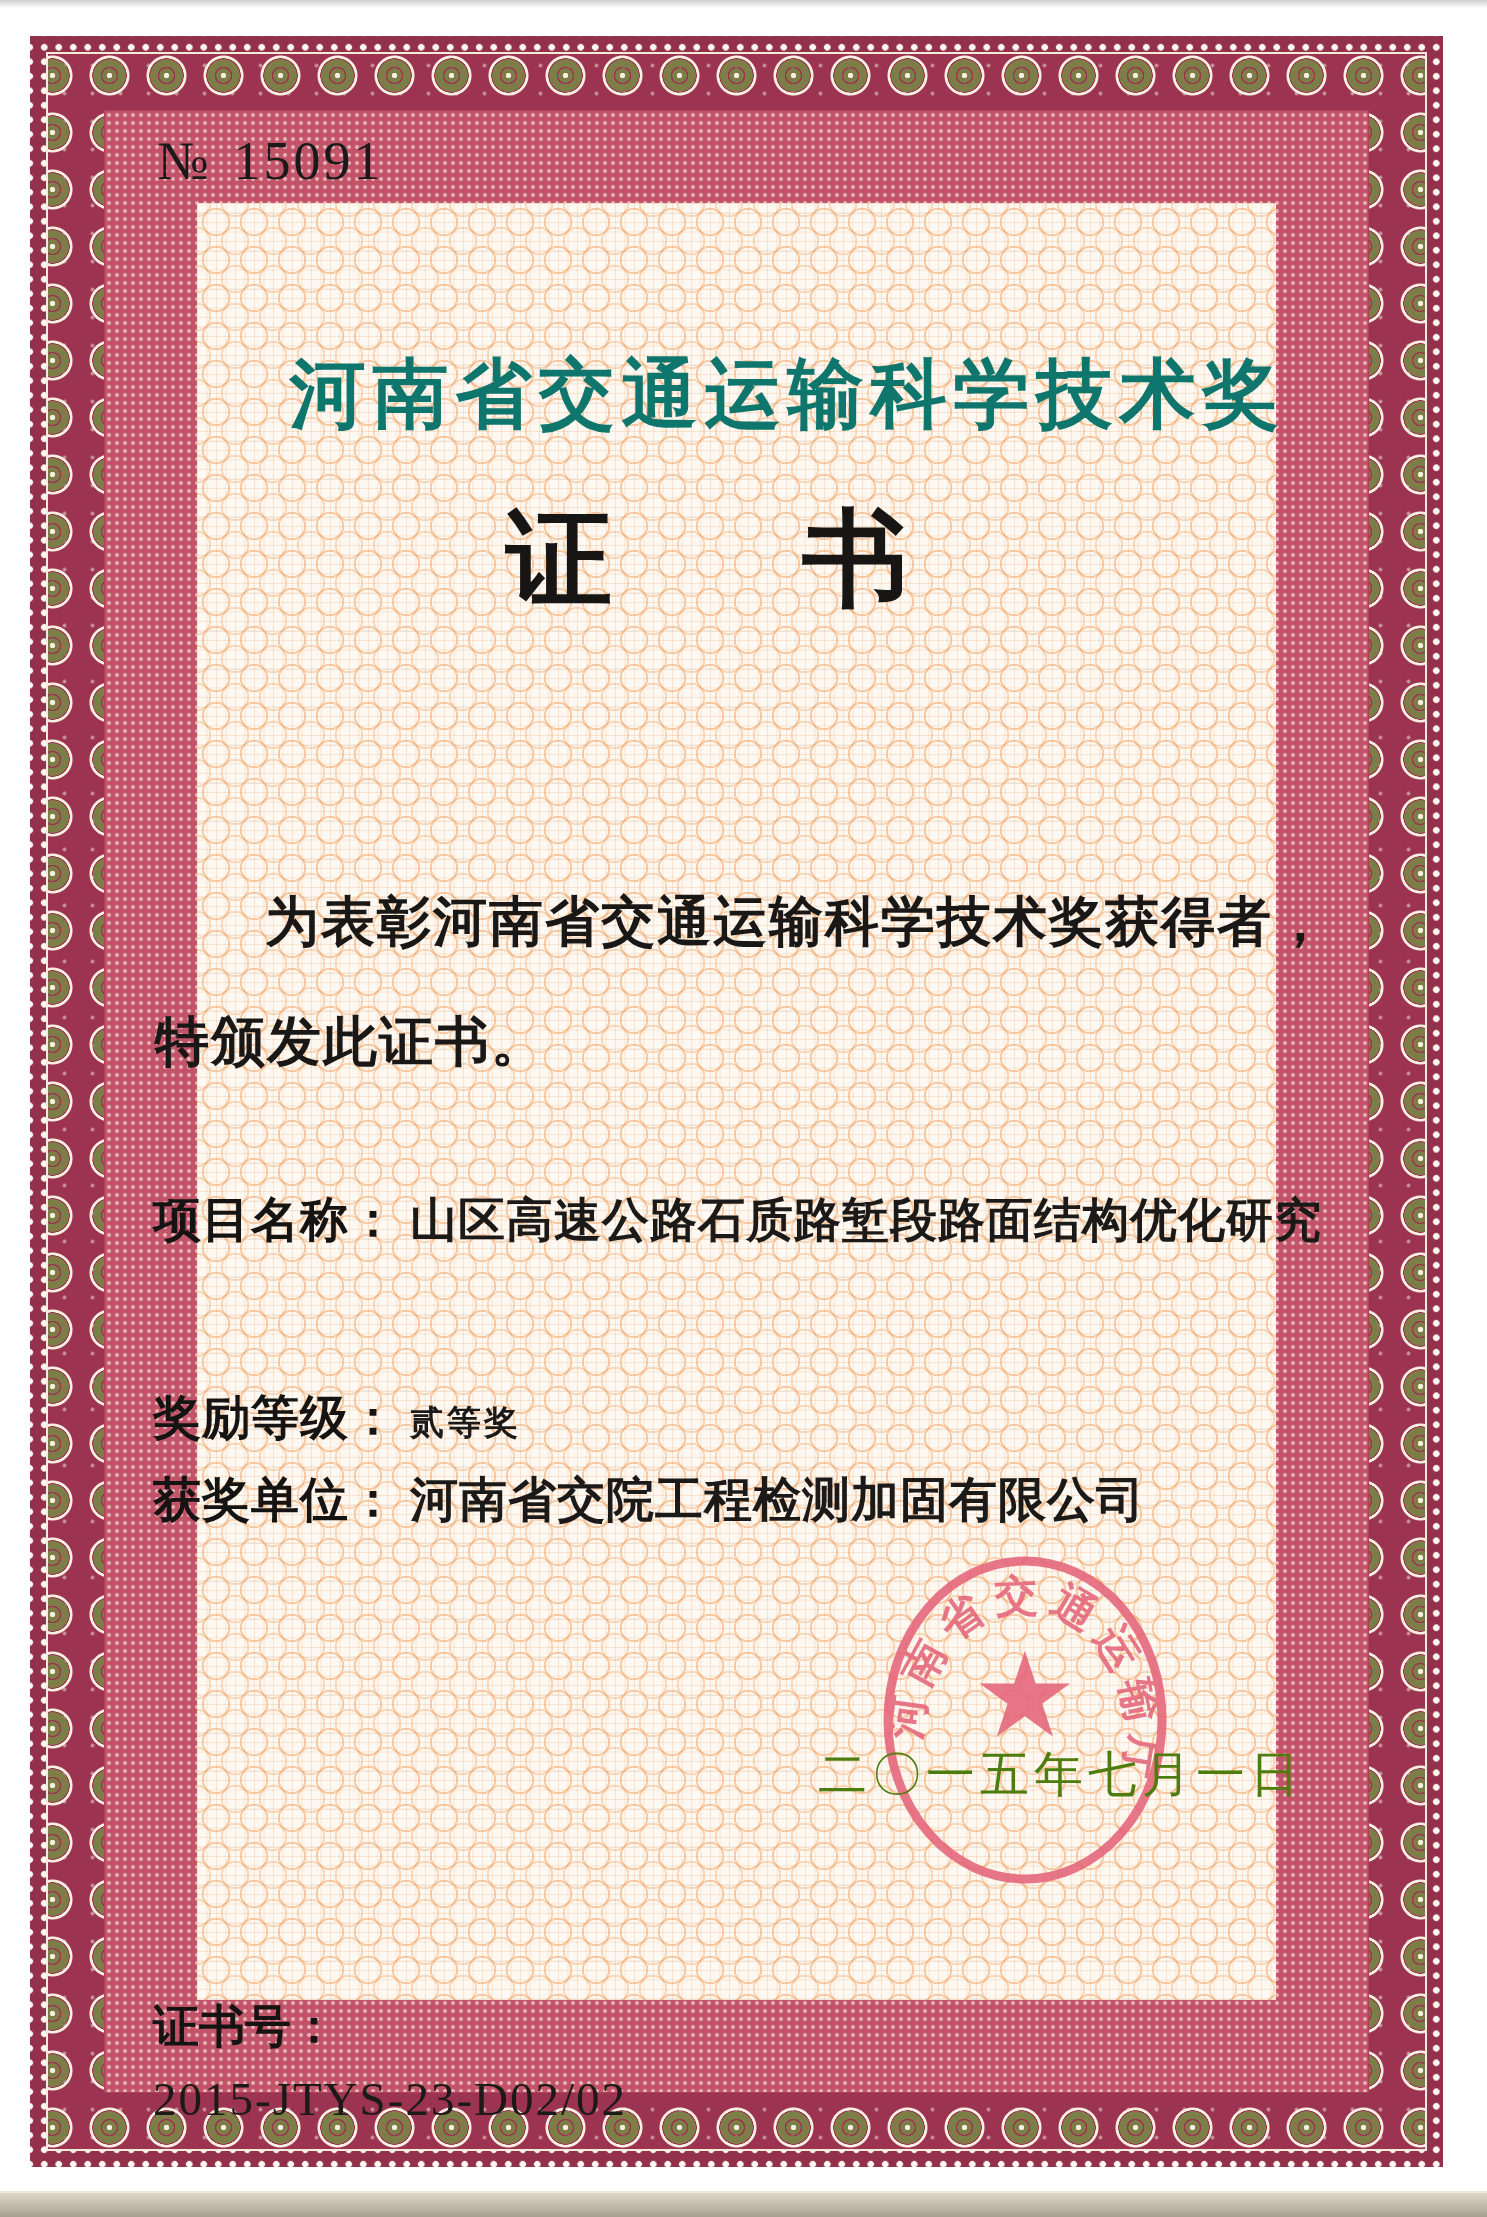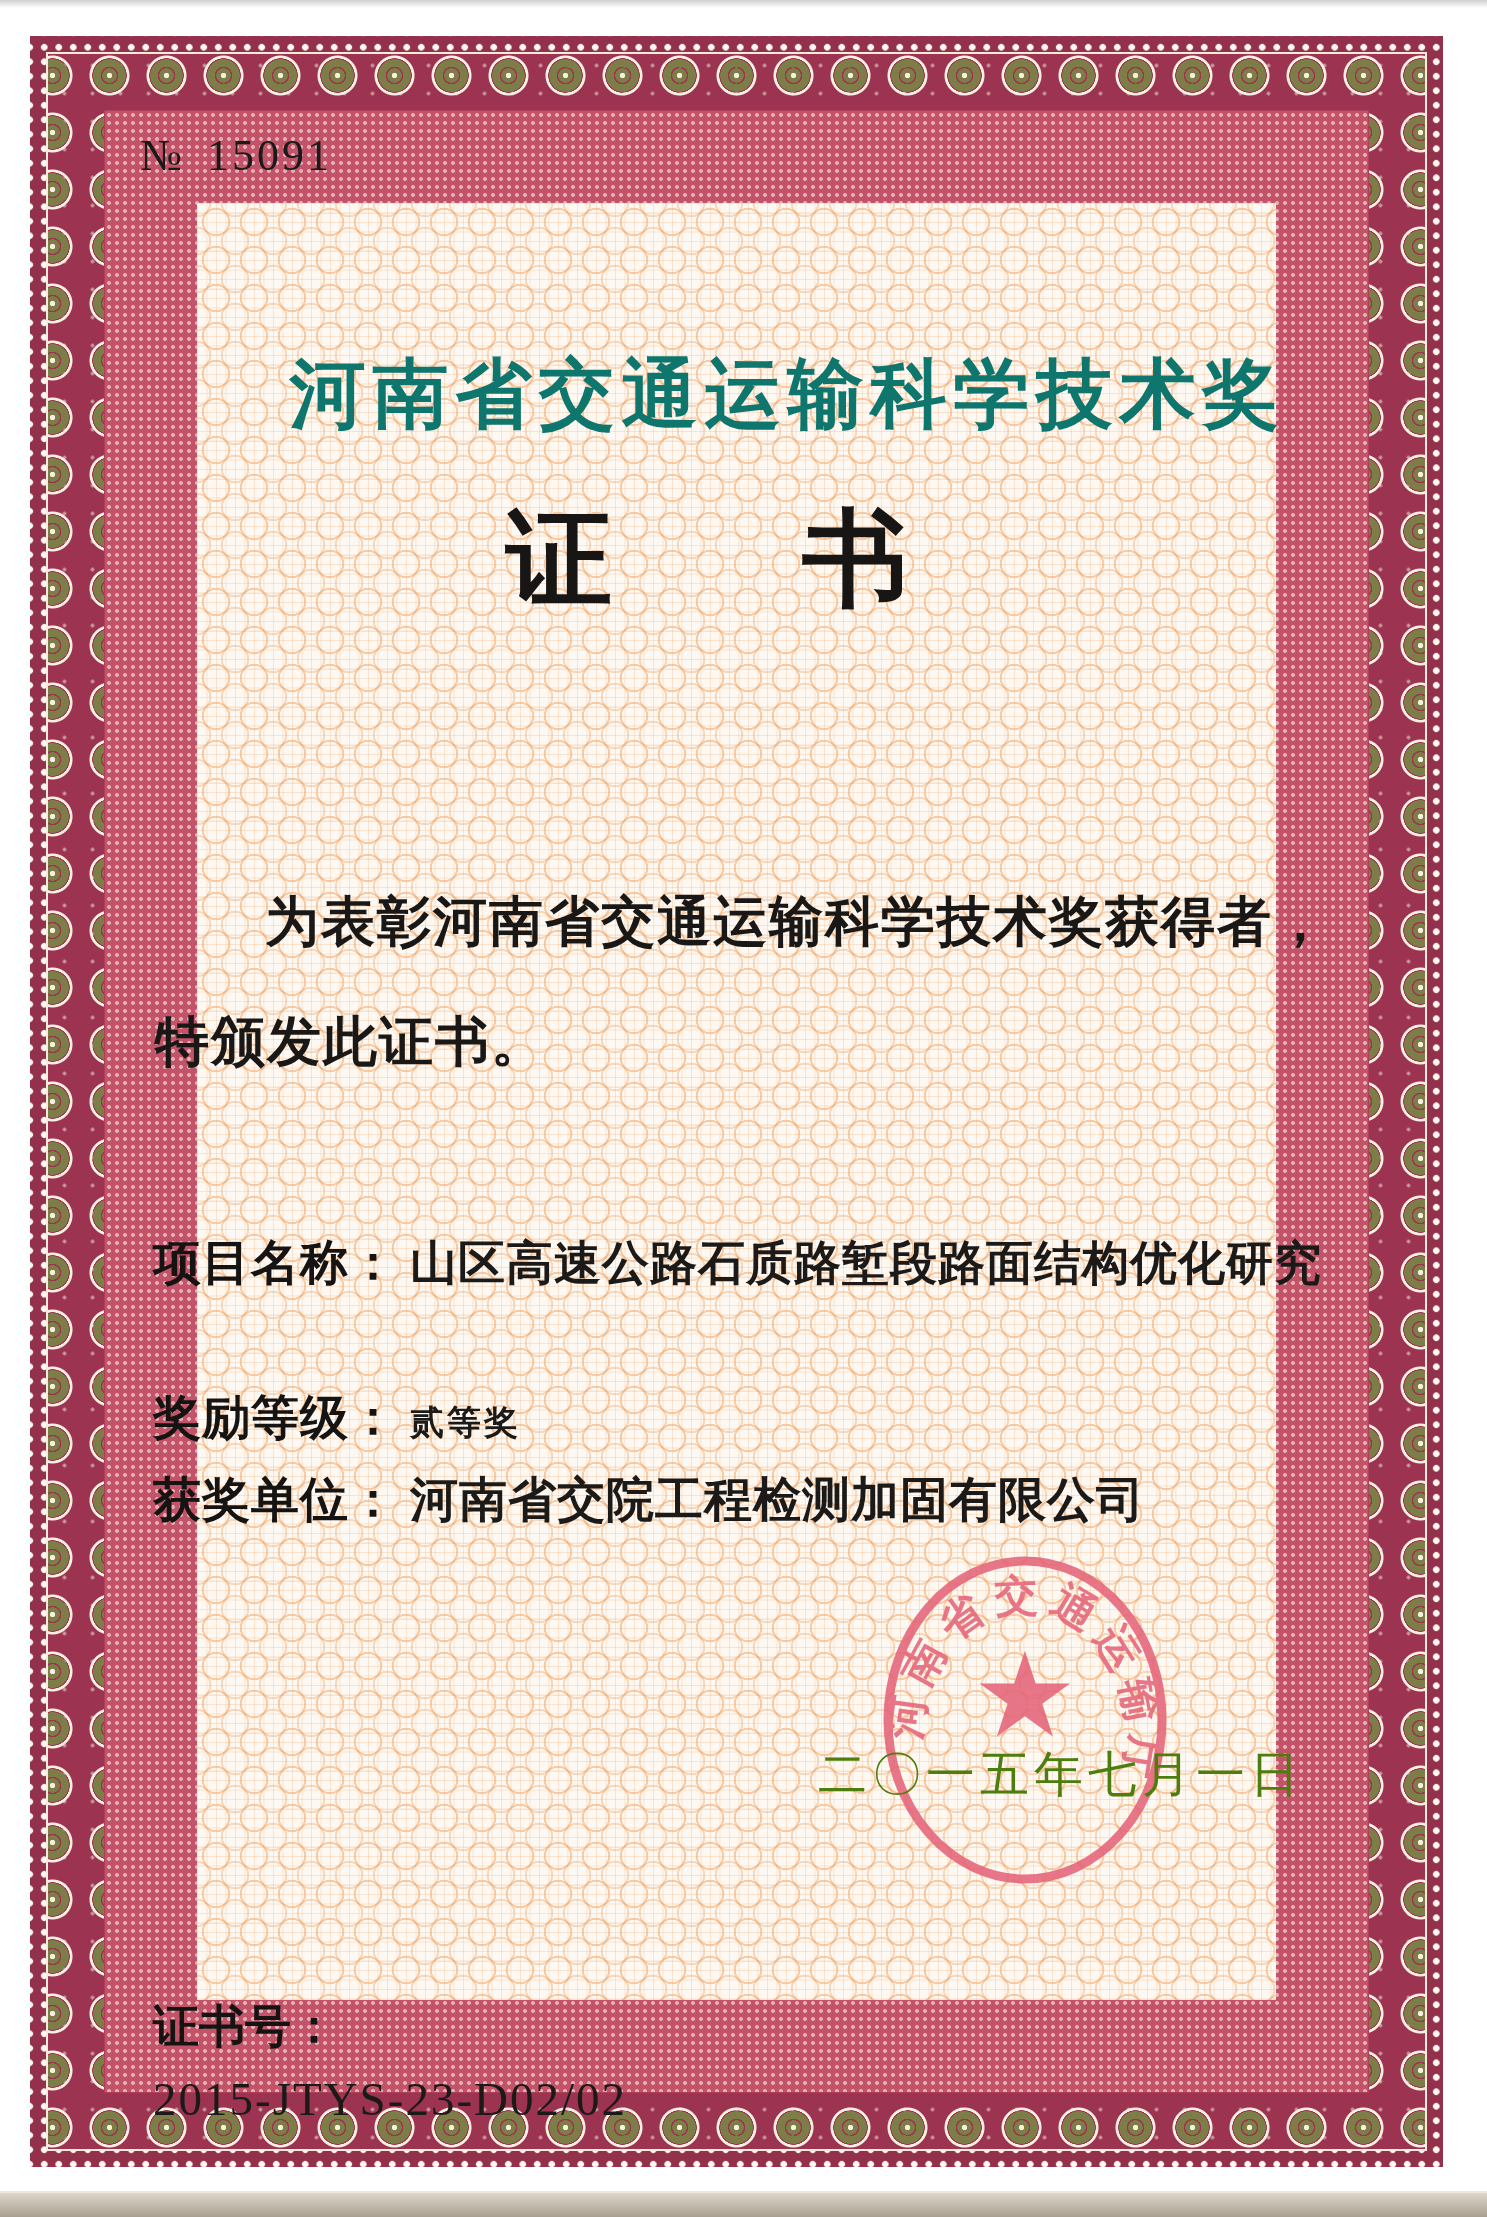--- a/index.html
+++ b/index.html
@@ -60,22 +60,22 @@
       radial-gradient(circle at center,rgba(0,0,0,0) 12px,rgba(242,166,104,.40) 12.5px 14px,rgba(0,0,0,0) 14.6px),
       linear-gradient(90deg,rgba(242,166,104,.26) 1px,rgba(0,0,0,0) 1px),
       linear-gradient(rgba(242,166,104,.26) 1px,rgba(0,0,0,0) 1px),
       linear-gradient(rgba(125,125,140,.10) 1px,rgba(0,0,0,0) 1px);
     background-size:38px 38px,38px 38px,9.5px 9.5px,9.5px 9.5px,100% 38px;
     background-position:0 0,19px 19px,0 0,0 0,0 10px;
   }
   
   .content{position:absolute;inset:0;z-index:3;color:var(--ink-black);}
   .serial{
-    position:absolute;left:140px;top:130px;
-    font-size:44px;letter-spacing:3px;color:#1a1a1a;
+    position:absolute;left:157px;top:130px;
+    font-size:54px;letter-spacing:3px;color:#1a1a1a;
     font-family:"Liberation Serif","DejaVu Serif",serif;
   }
   .serial .sp{margin-right:22px;}
   .title{
     position:absolute;left:0;top:344px;width:100%;text-align:center;
     font-size:76px;font-weight:700;letter-spacing:7px;padding-left:16px;
     font-family:"Liberation Serif","DejaVu Serif",serif;color:#0f766e;margin-left:36px;
   }
   .subtitle{
     position:absolute;left:0;top:488px;width:100%;text-align:center;
@@ -92,21 +92,21 @@
   }
   .field-row{position:absolute;left:153px;display:flex;align-items:baseline;gap:12px;white-space:nowrap;}
   .field-row .flabel{
     font-family:"Liberation Sans","DejaVu Sans",sans-serif;
     font-weight:700;font-size:48px;color:#151413;letter-spacing:1px;
   }
   .field-row .fvalue{
     font-family:"Liberation Serif","DejaVu Serif",serif;
     font-weight:600;color:#1b1a18;
   }
-  .row-project{top:1188px;margin-top:43px;}  .row-project .fvalue{font-size:47px;letter-spacing:1px;}
+  .row-project{top:1188px;}  .row-project .fvalue{font-size:47px;letter-spacing:1px;}
   .row-grade{top:1386px;}    .row-grade .fvalue{font-size:34px;letter-spacing:3px;font-family:Liberation Serif, serif;}
   .row-winner{top:1468px;}   .row-winner .fvalue{font-size:48px;letter-spacing:1px;}
   .certno-row{position:absolute;left:153px;top:1996px;display:flex;align-items:baseline;gap:14px;flex-direction:column;}
   .certno-row .flabel{
     font-family:"Liberation Sans","DejaVu Sans",sans-serif;
     font-weight:700;font-size:46px;color:#151413;
   }
   .certno-row .fvalue{
     font-family:"Liberation Serif","DejaVu Serif",serif;
     font-size:47px;letter-spacing:2px;color:#1b1a18;

